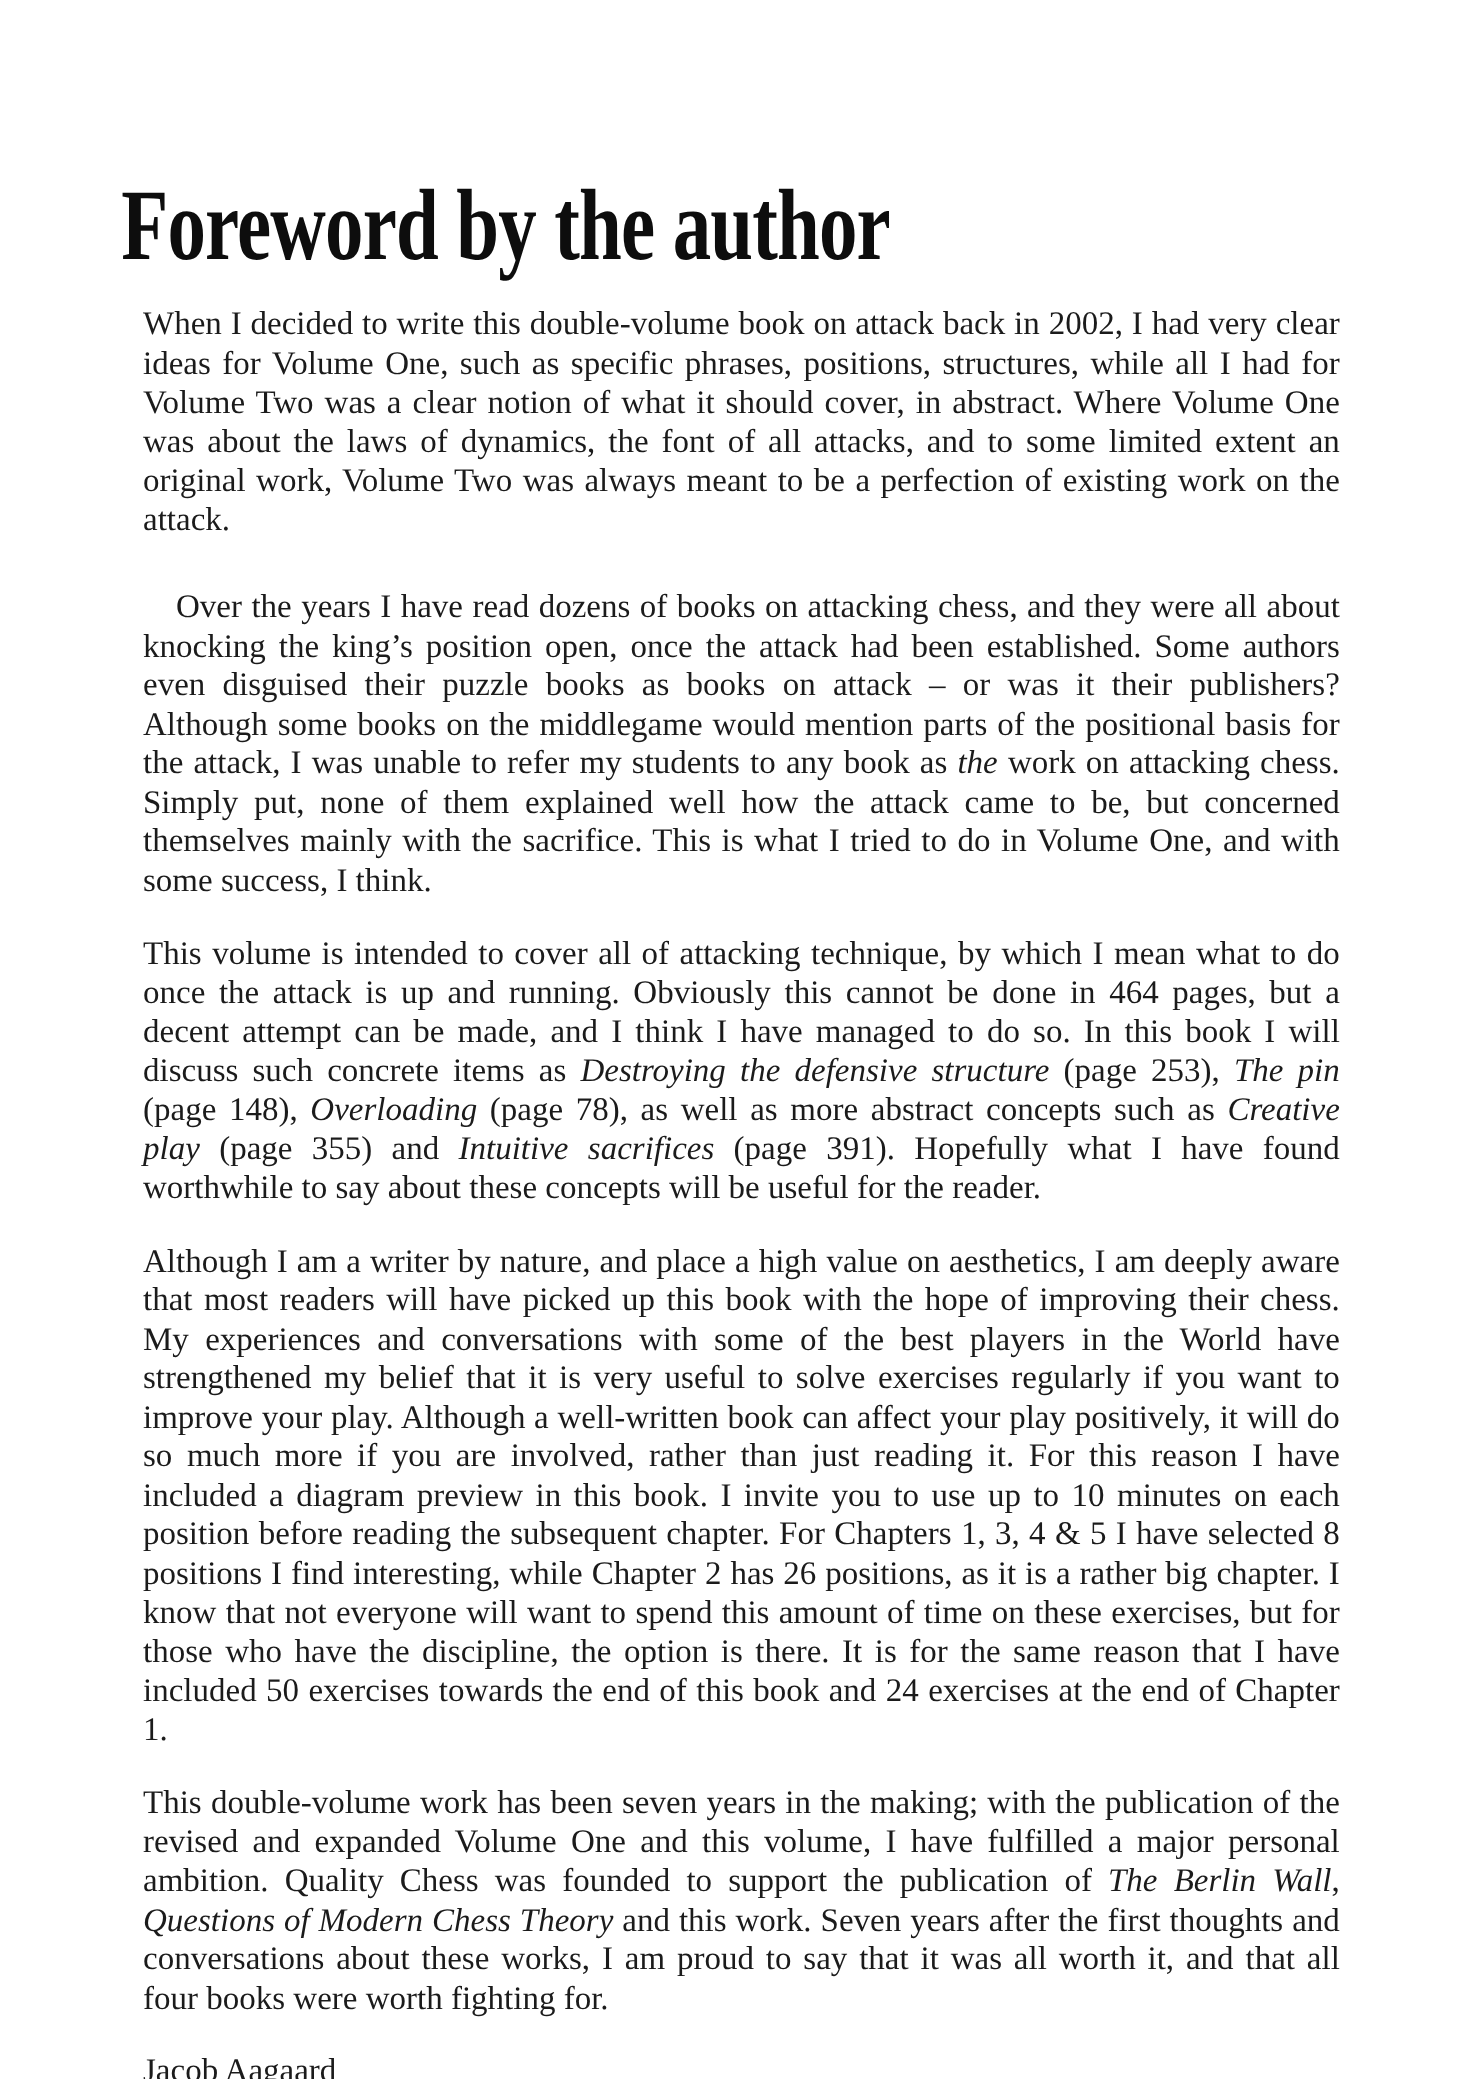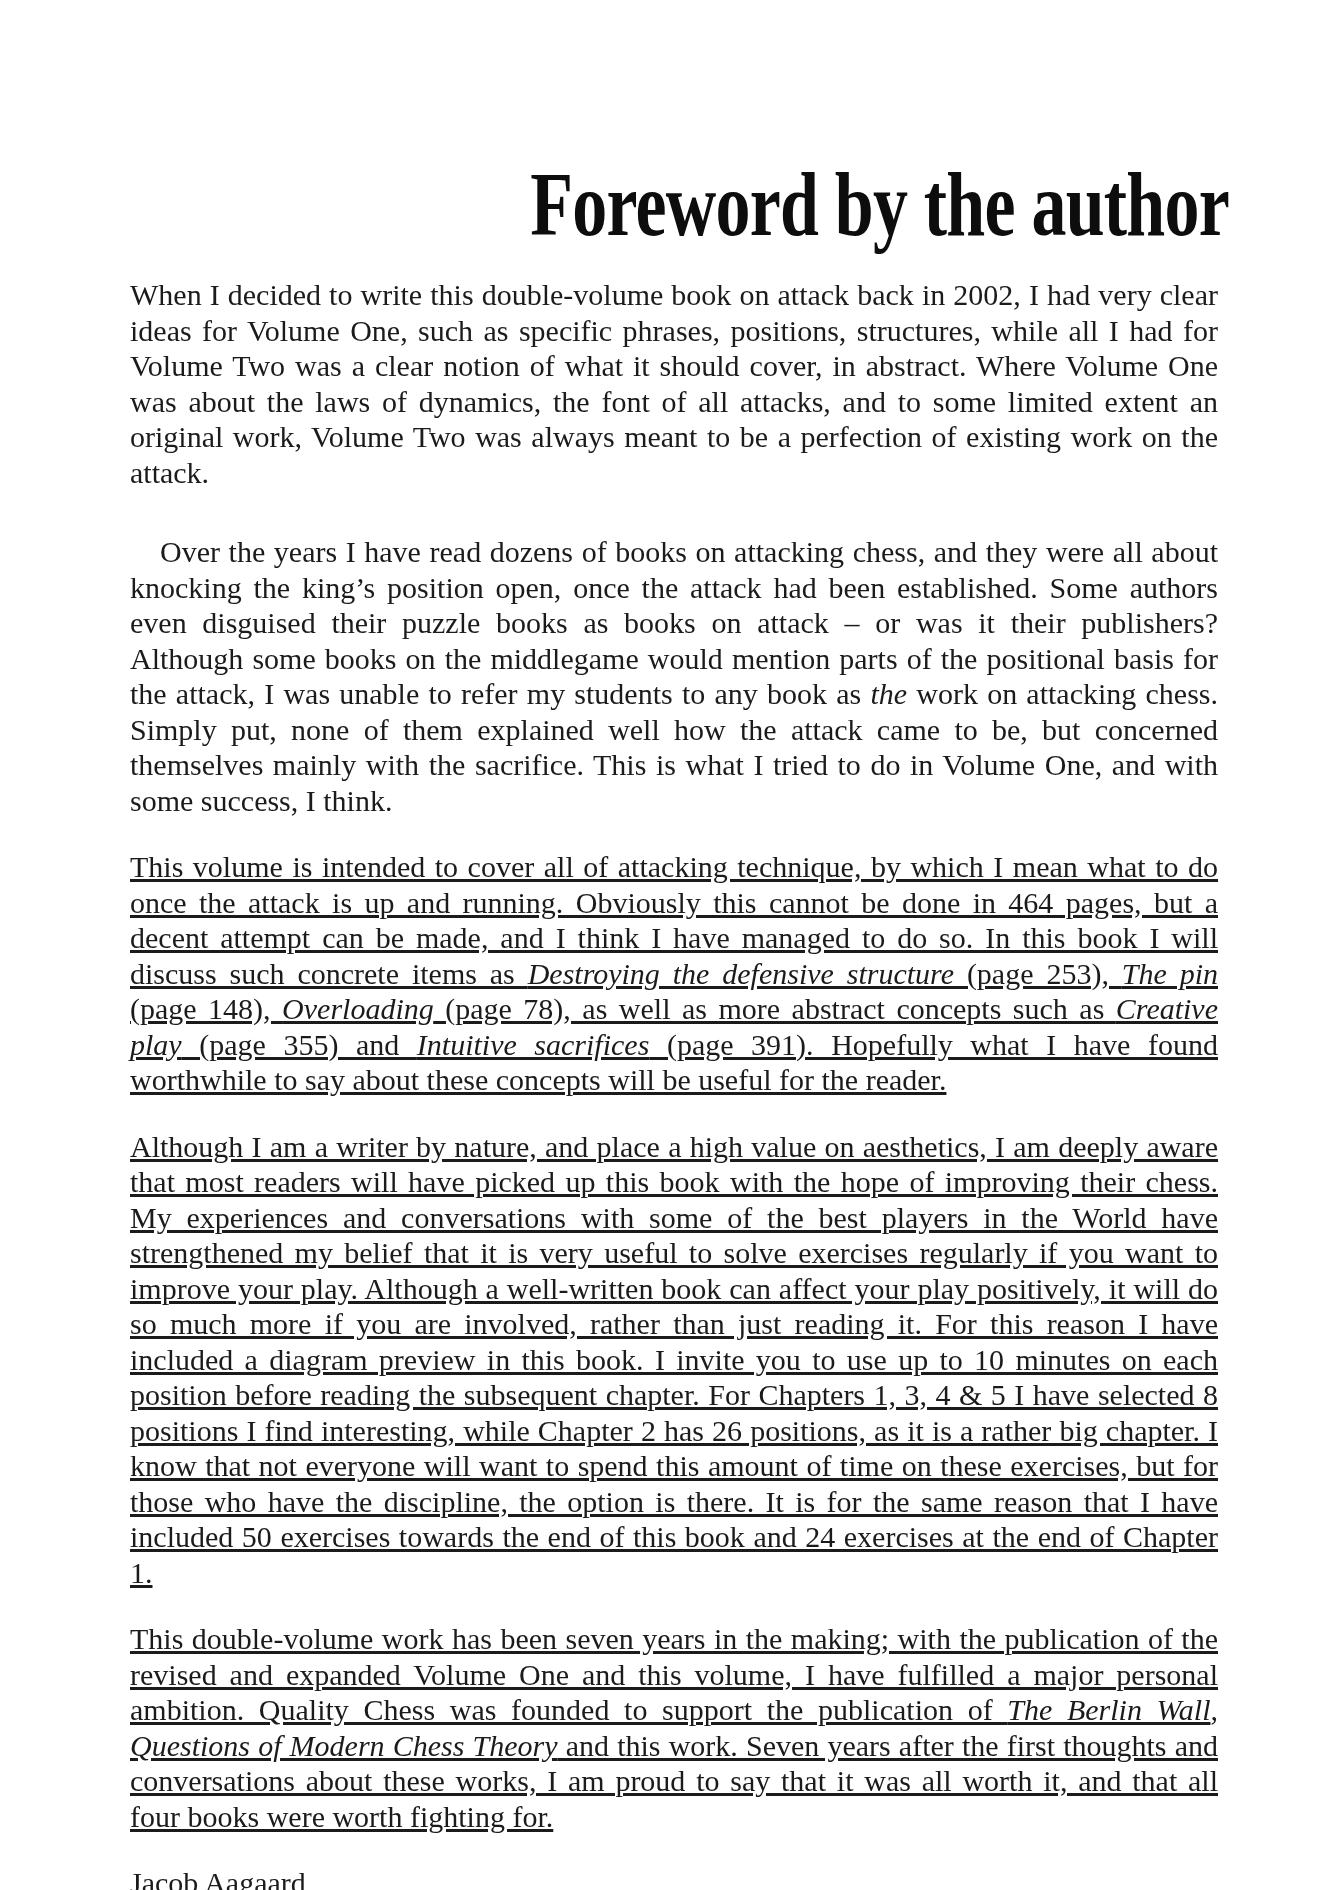--- a/index.html
+++ b/index.html
@@ -14,21 +14,21 @@
     background: #ffffff;
     overflow: hidden;
     font-family: "Liberation Serif", serif;
     color: #1b1b1b;
   }
   .title-wrap {
     position: absolute;
     top: 158px;
     left: 0;
     width: 100%;
-    text-align: right;
+    text-align: left;
   }
   .page-title {
     display: inline-block;
     margin: 0;
     font-size: 92px;
     font-weight: 700;
     line-height: 1.0;
     letter-spacing: -1px;
     white-space: nowrap;
     color: #0d0d0d;
@@ -41,21 +41,21 @@
     top: 277px;
     width: 1088px;
     font-size: 30px;
     line-height: 35.5px;
     text-align: justify;
   }
   .para {
     margin: 0;
     padding: 0;
   }
-  .para.gap { margin-top: 31px; text-decoration: underline; }
+  .para.gap { margin-top: 31px; }
   .para.indent { text-indent: 30px; margin-top: 44px; }
   .para em { font-style: italic; }
   .signature-block { margin-top: 31px; }
   .signature-block p { margin: 0; text-align: left; }
 </style>
 </head>
 <body>
 
 <div class="page">
 

